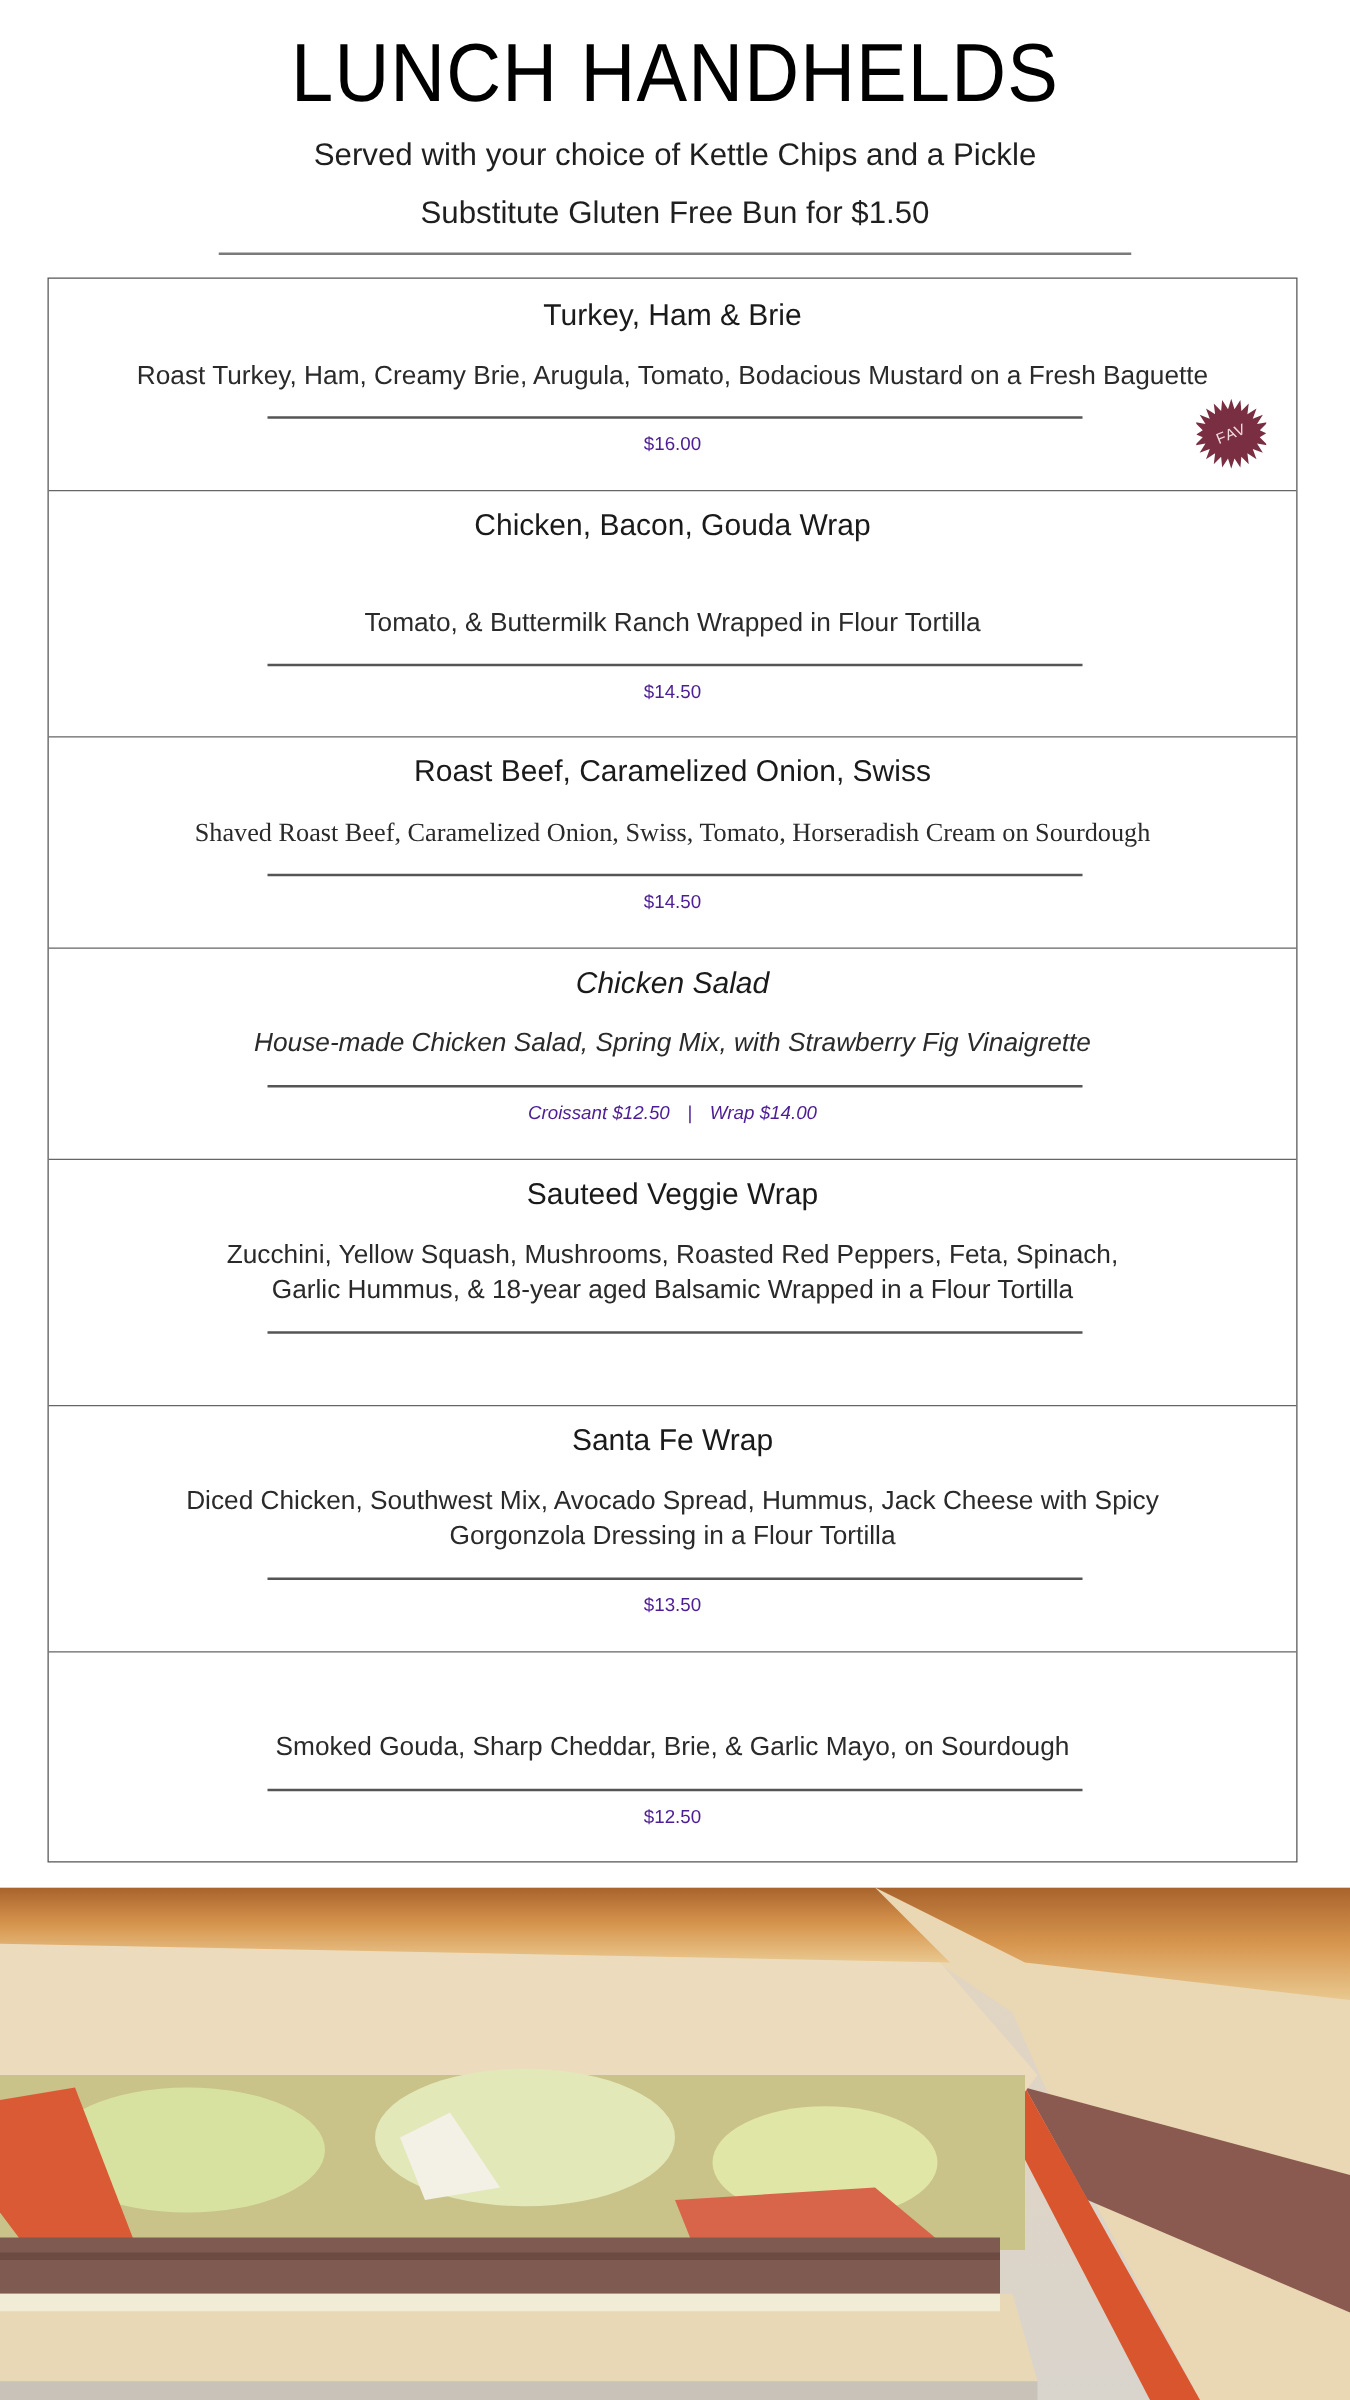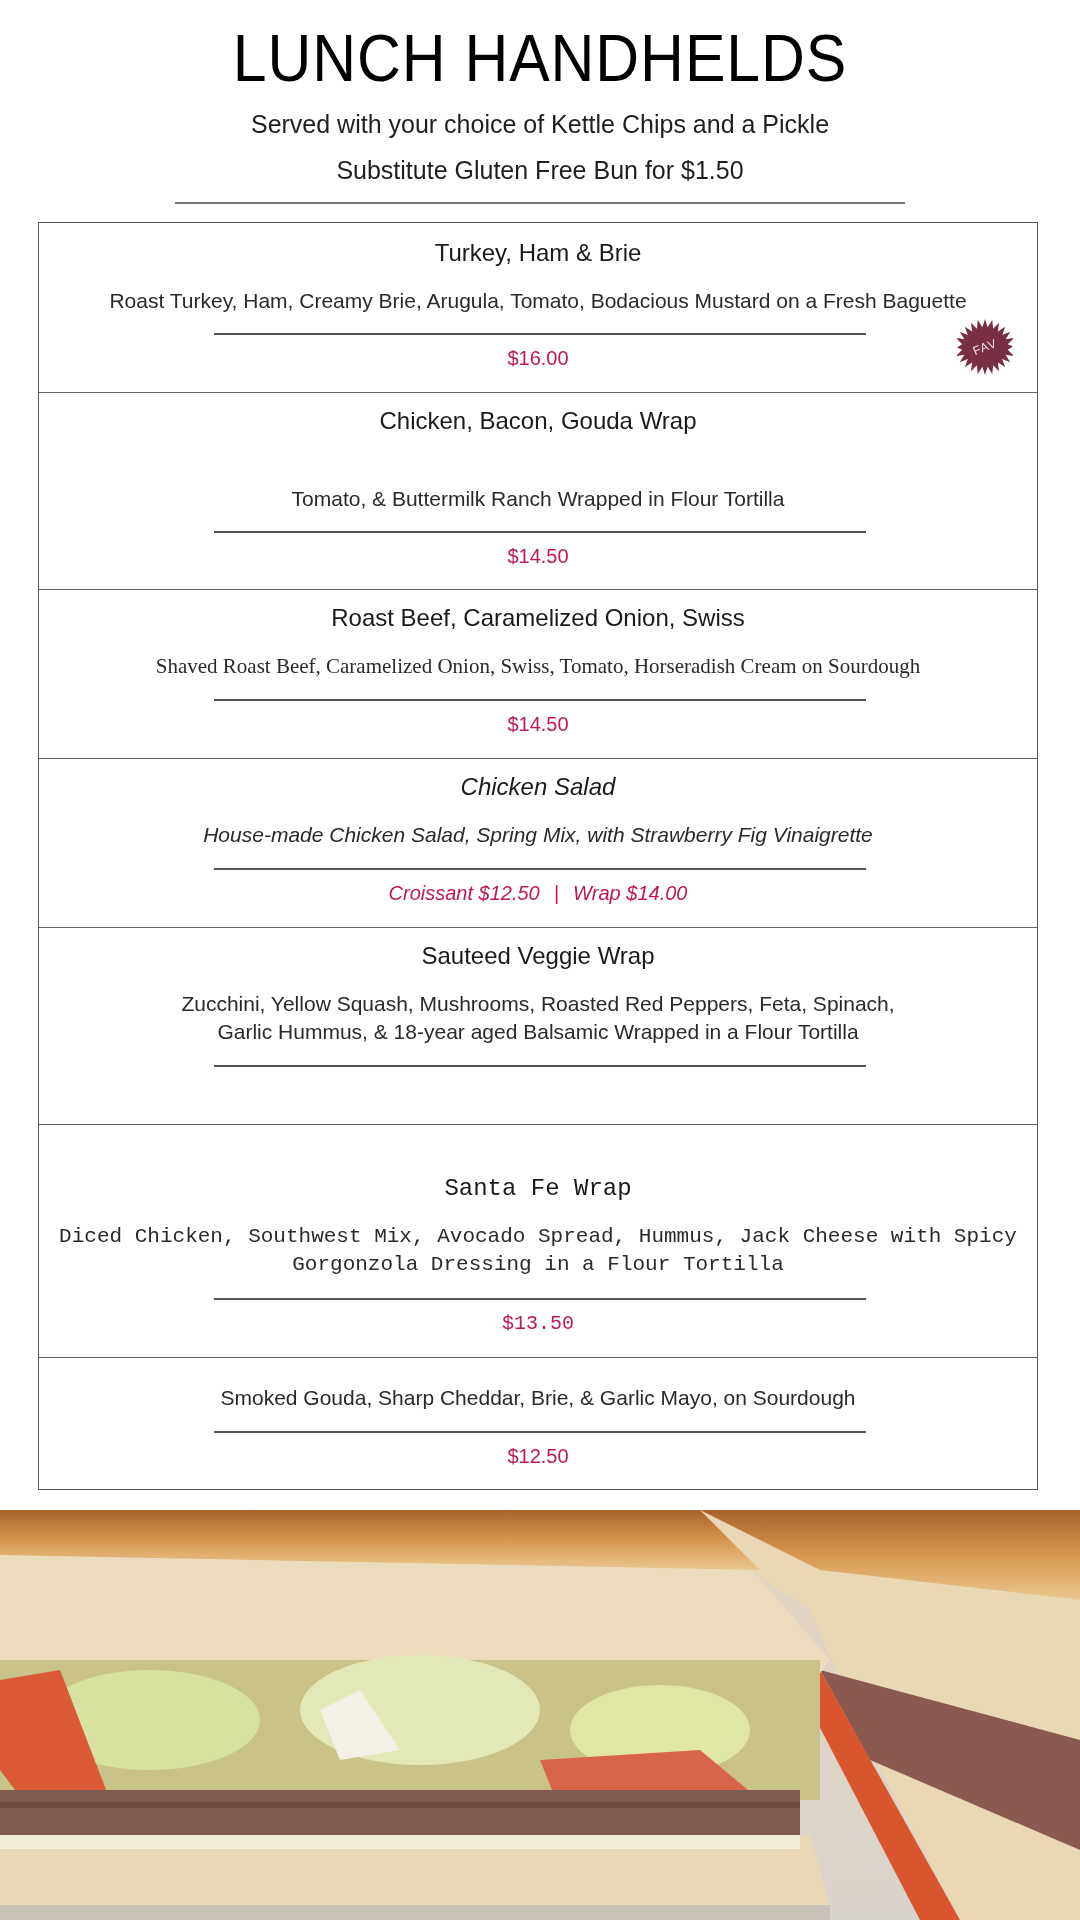--- a/index.html
+++ b/index.html
@@ -24,21 +24,21 @@
     border:1.5px solid #555; box-sizing:border-box;
   }
   .item {
     position:absolute; left:0; width:100%; box-sizing:border-box;
     border-bottom:1.5px solid #666; text-align:center;
   }
   .item:last-child { border-bottom:none; }
   .item-name { position:absolute; left:0; width:100%; font-size:24px; color:#1a1a1a; }
   .item-desc { position:absolute; left:0; width:100%; font-size:21px; line-height:28px; color:#2a2a2a; }
   .item-rule { position:absolute; left:175px; width:652px; height:1.5px; background:#555; }
-  .item-price { position:absolute; left:0; width:100%; font-size:20px; color:#be185d; }
+  .item-price { position:absolute; left:0; width:100%; font-size:15px; color:#4c1d95; }
   .price-sep { margin:0 14px; }
 
   .fav-badge {
     position:absolute; left:918px; top:96px; width:56px; height:56px;
   }
   .fav-badge svg { width:56px; height:56px; display:block; }
   .fav-text {
     position:absolute; left:0; top:0; width:56px; height:56px; line-height:56px;
     text-align:center; color:#f3dbe0; font-size:12px; letter-spacing:1px;
     transform:rotate(-22deg);
@@ -99,21 +99,21 @@
     </div>
   </div>
 
   <div class="item" style="top:705px; height:197px;">
     <div class="item-name" style="top:14px;">Sauteed Veggie Wrap</div>
     <div class="item-desc" style="top:62px;">Zucchini, Yellow Squash, Mushrooms, Roasted Red Peppers, Feta, Spinach,</div>
     <div class="item-desc" style="top:90px;">Garlic Hummus, &amp; 18-year aged Balsamic Wrapped in a Flour Tortilla</div>
     <div class="item-rule" style="top:137px;"></div>
   </div>
 
-  <div class="item" style="top:938px; height:197px;font-family:Liberation Mono, monospace;">
+  <div class="item" style="top:902px; height:197px;">
     <div class="item-name" style="top:14px;">Santa Fe Wrap</div>
     <div class="item-desc" style="top:62px;">Diced Chicken, Southwest Mix, Avocado Spread, Hummus, Jack Cheese with Spicy</div>
     <div class="item-desc" style="top:90px;">Gorgonzola Dressing in a Flour Tortilla</div>
     <div class="item-rule" style="top:137px;"></div>
     <div class="item-price" style="top:151px;">$13.50</div>
   </div>
 
   <div class="item" style="top:1099px; height:169px;">
     <div class="item-desc" style="top:62px;">Smoked Gouda, Sharp Cheddar, Brie, &amp; Garlic Mayo, on Sourdough</div>
     <div class="item-rule" style="top:109px;"></div>

